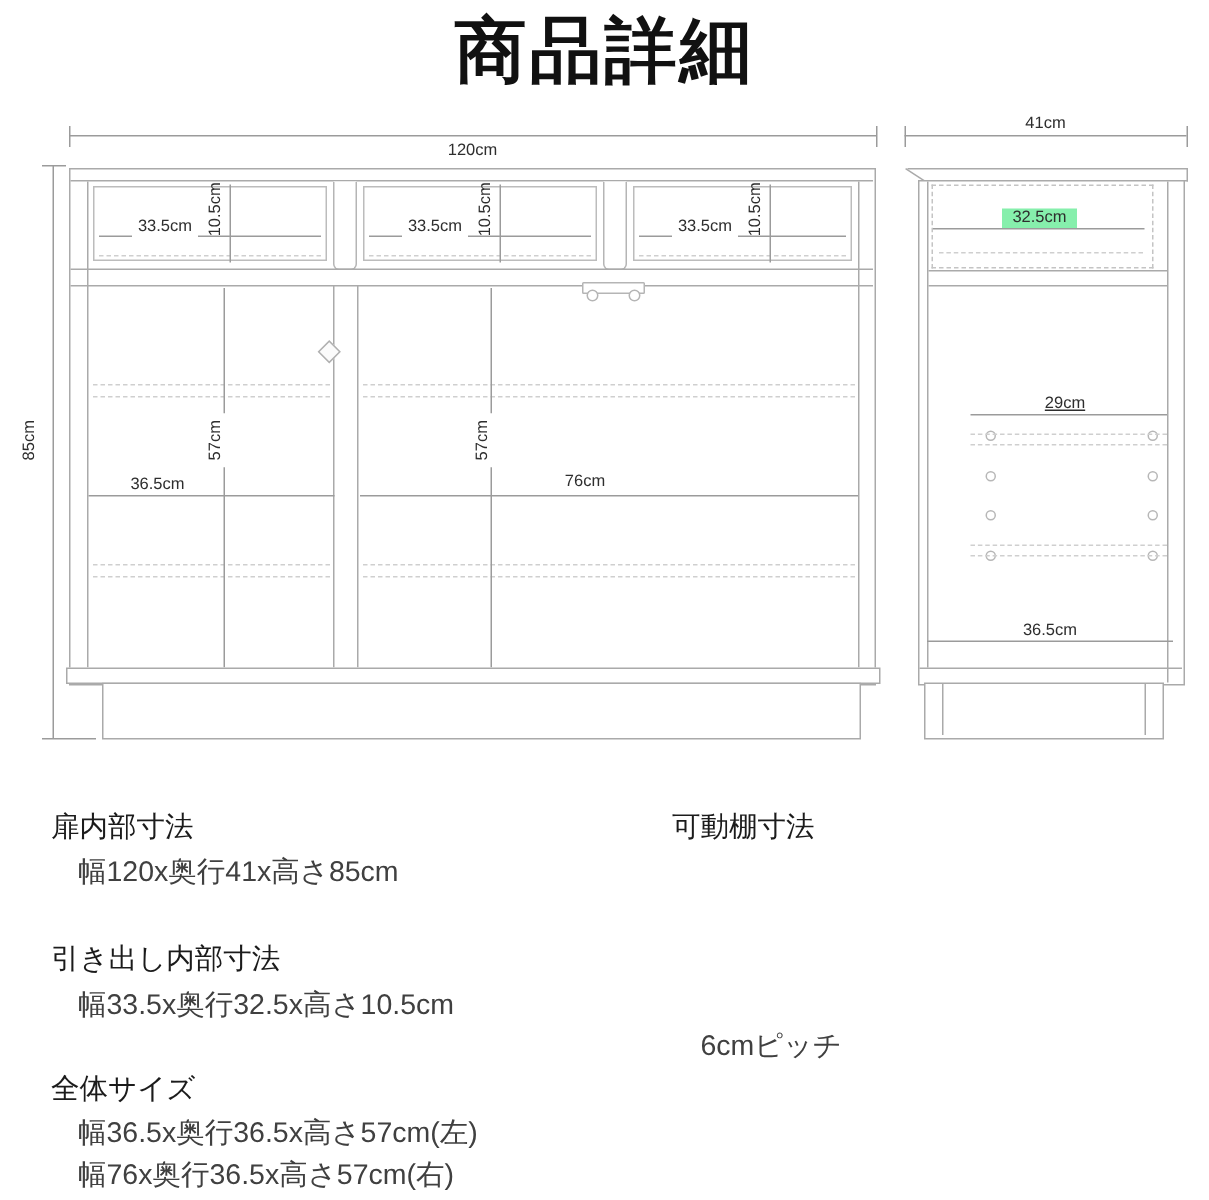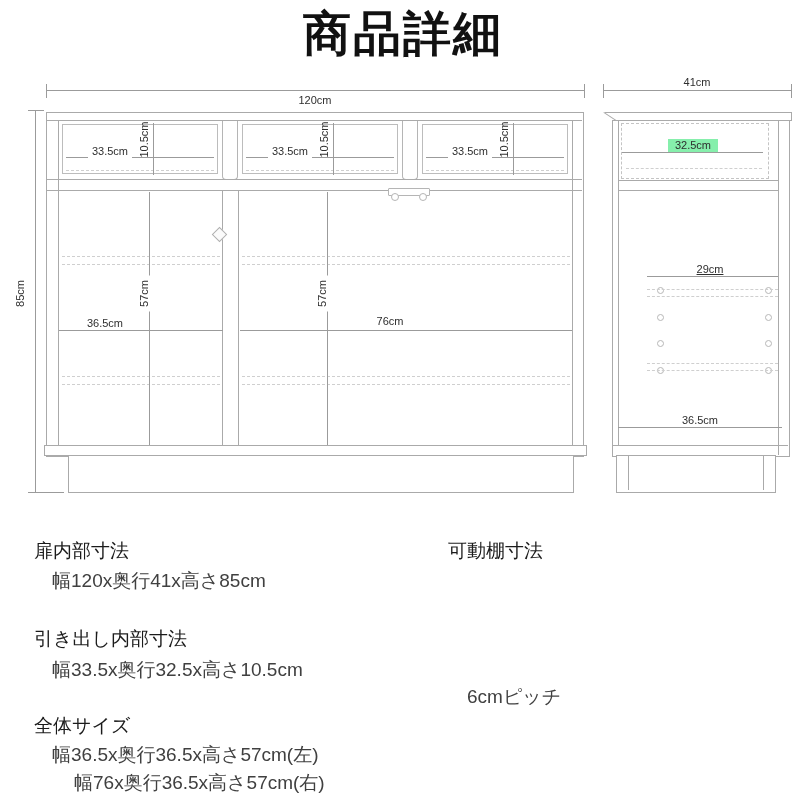--- a/index.html
+++ b/index.html
@@ -157,18 +157,18 @@
   <div class="rect" style="left:616px;top:455px;width:158px;height:36px;"></div>
   <div class="vline" style="left:628px;top:456px;height:34px;"></div>
   <div class="vline" style="left:763px;top:456px;height:34px;"></div>
 
   <div class="spec-h" style="left:34px;top:538px;">扉内部寸法</div>
   <div class="spec-v" style="left:52px;top:568px;">幅120x奥行41x高さ85cm</div>
   <div class="spec-h" style="left:34px;top:626px;">引き出し内部寸法</div>
   <div class="spec-v" style="left:52px;top:657px;">幅33.5x奥行32.5x高さ10.5cm</div>
   <div class="spec-h" style="left:34px;top:713px;">全体サイズ</div>
   <div class="spec-v" style="left:52px;top:742px;">幅36.5x奥行36.5x高さ57cm(左)</div>
-  <div class="spec-v" style="left:52px;top:770px;margin-left:22px;">幅76x奥行36.5x高さ57cm(右)</div>
+  <div class="spec-v" style="left:52px;top:770px;">幅76x奥行36.5x高さ57cm(右)</div>
 
   <div class="spec-h" style="left:448px;top:538px;">可動棚寸法</div>
   <div class="spec-v" style="left:467px;top:684px;">6cmピッチ</div>
 
 </div>
 
 </body></html>

